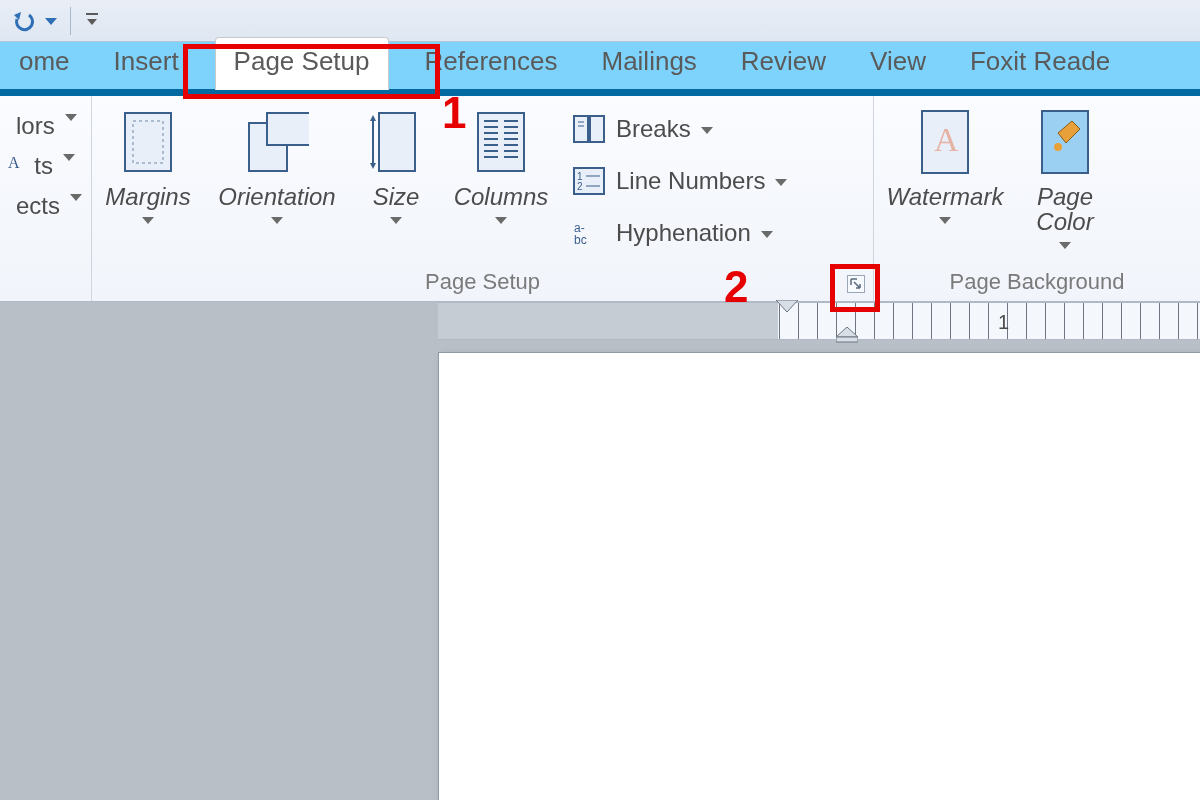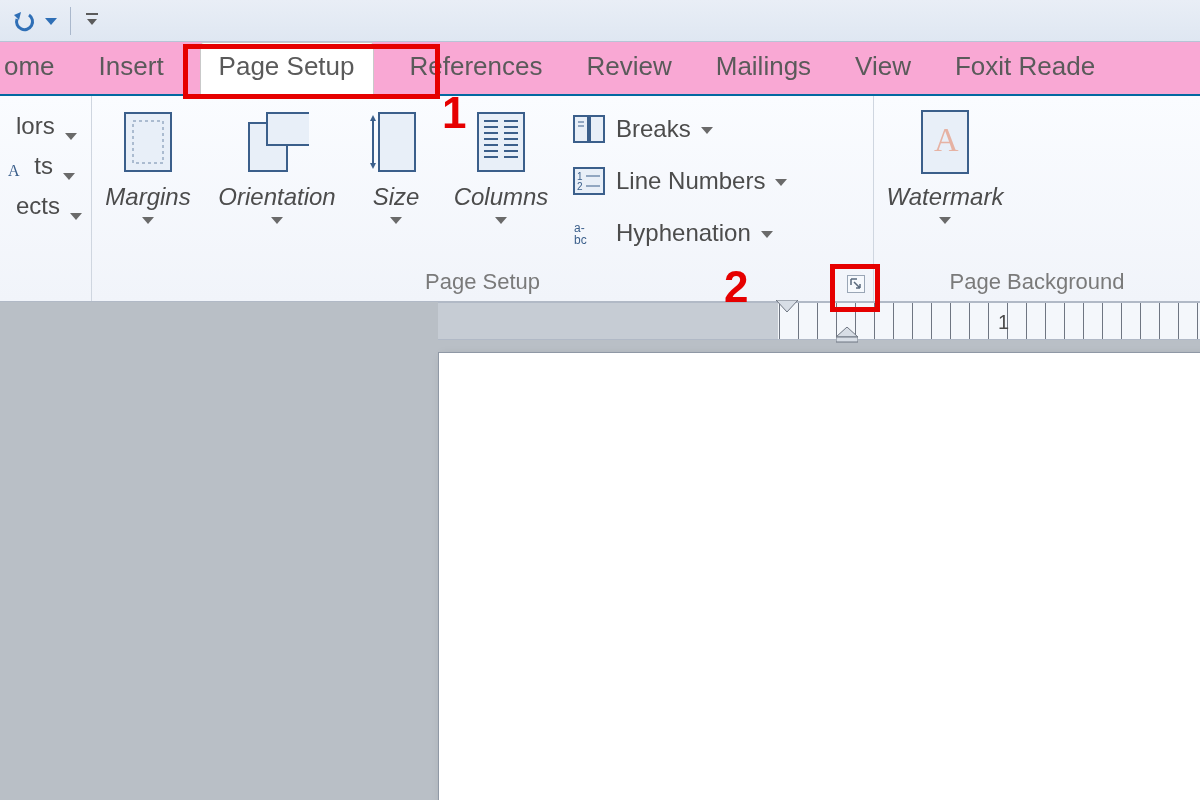--- a/index.html
+++ b/index.html
@@ -14,24 +14,24 @@
     padding-left: 8px;
   }
   .qat .sep {
     width: 1px; height: 28px; background: #aab8cc; margin: 0 10px;
   }
   .qat-btn { display:inline-flex; align-items:center; justify-content:center; width:34px; height:34px; }
 
   
   .tabs {
     height: 54px;
-    background: #f9a8d4;
-    border-bottom: 2px solid #0369a1;
+    background: #7dd3fc;
+    border-bottom: 7px solid #0369a1;
     display: flex; align-items: flex-end;
-    padding-left: 0;
+    padding-left: 15px;
     gap: 28px;
   }
   .tab {
     font-size: 26px;
     color: #5a5a5a;
     padding: 10px 8px 12px 8px;
     cursor: default;
     white-space: nowrap;
   }
   .tab.active {
@@ -81,21 +81,21 @@
 
   
   .launcher {
     position:absolute; right:4px; bottom:4px;
     width:26px; height:26px;
     display:flex; align-items:center; justify-content:center;
   }
 
   
   .leftstack { display:flex; flex-direction:column; gap:12px; padding-top:10px; padding-right:10px; }
-  .leftitem  { display:flex; align-items:flex-end; gap:10px; font-size:24px; color:#4c4c4c; }
+  .leftitem  { display:flex; align-items:flex-start; gap:10px; font-size:24px; color:#4c4c4c; }
 
   
   .docarea {
     height: calc(800px - 42px - 54px - 206px);
     background: #b9bfc6;
     position: relative;
   }
   .ruler {
     position:absolute; top:0; left:438px; right:0; height:38px;
     background: #f4f7fb;
@@ -148,22 +148,22 @@
       <path d="M3 8 L8 14 L13 8 Z" fill="#5b5b5b"></path>
     </svg>
   </span>
 </div>
 
 <div class="tabs">
   <div class="tab" style="margin-left:-4px">ome</div>
   <div class="tab">Insert</div>
   <div class="tab active">Page Setup</div>
   <div class="tab">References</div>
+  <div class="tab">Mailings</div>
   <div class="tab">Review</div>
-  <div class="tab">Mailings</div>
   <div class="tab">View</div>
   <div class="tab">Foxit Reade</div>
 </div>
 
 <div class="ribbon">
 
   <div class="group" style="width:92px">
     <div class="leftstack">
       <div class="leftitem">
         <svg width="20" height="20">
@@ -304,20 +304,32 @@
         <span class="iconbox">
             <svg width="58" height="70">
           <rect x="6" y="4" width="46" height="62" class="st"></rect>
           <text x="18" y="44" font-size="34" fill="#e6a38f" font-family="Georgia" opacity=".8">A</text>
         </svg>
           </span>
         <span class="lbl">Watermark</span>
         <span class="caret"></span>
       </div>
 
+      <div class="bigbtn" style="width:90px">
+        <span class="iconbox">
+            <svg width="58" height="70">
+          <rect x="6" y="4" width="46" height="62" fill="#9cd0f2" stroke="#3b5f8b" stroke-width="2"></rect>
+          <path d="M22 26 L36 14 L44 22 L30 36 Z" fill="#e8a13a" stroke="#8a5a12"></path>
+          <circle cx="22" cy="40" r="4" fill="#e8a13a"></circle>
+        </svg>
+          </span>
+        <span class="lbl" style="white-space:pre-line">Page
+Color</span>
+        <span class="caret"></span>
+      </div>
 
     </div>
     <div class="group-label">Page Background</div>
   </div>
 
 </div>
 
 <div class="docarea">
   <div class="ruler">
     <div class="ruler-inner">

